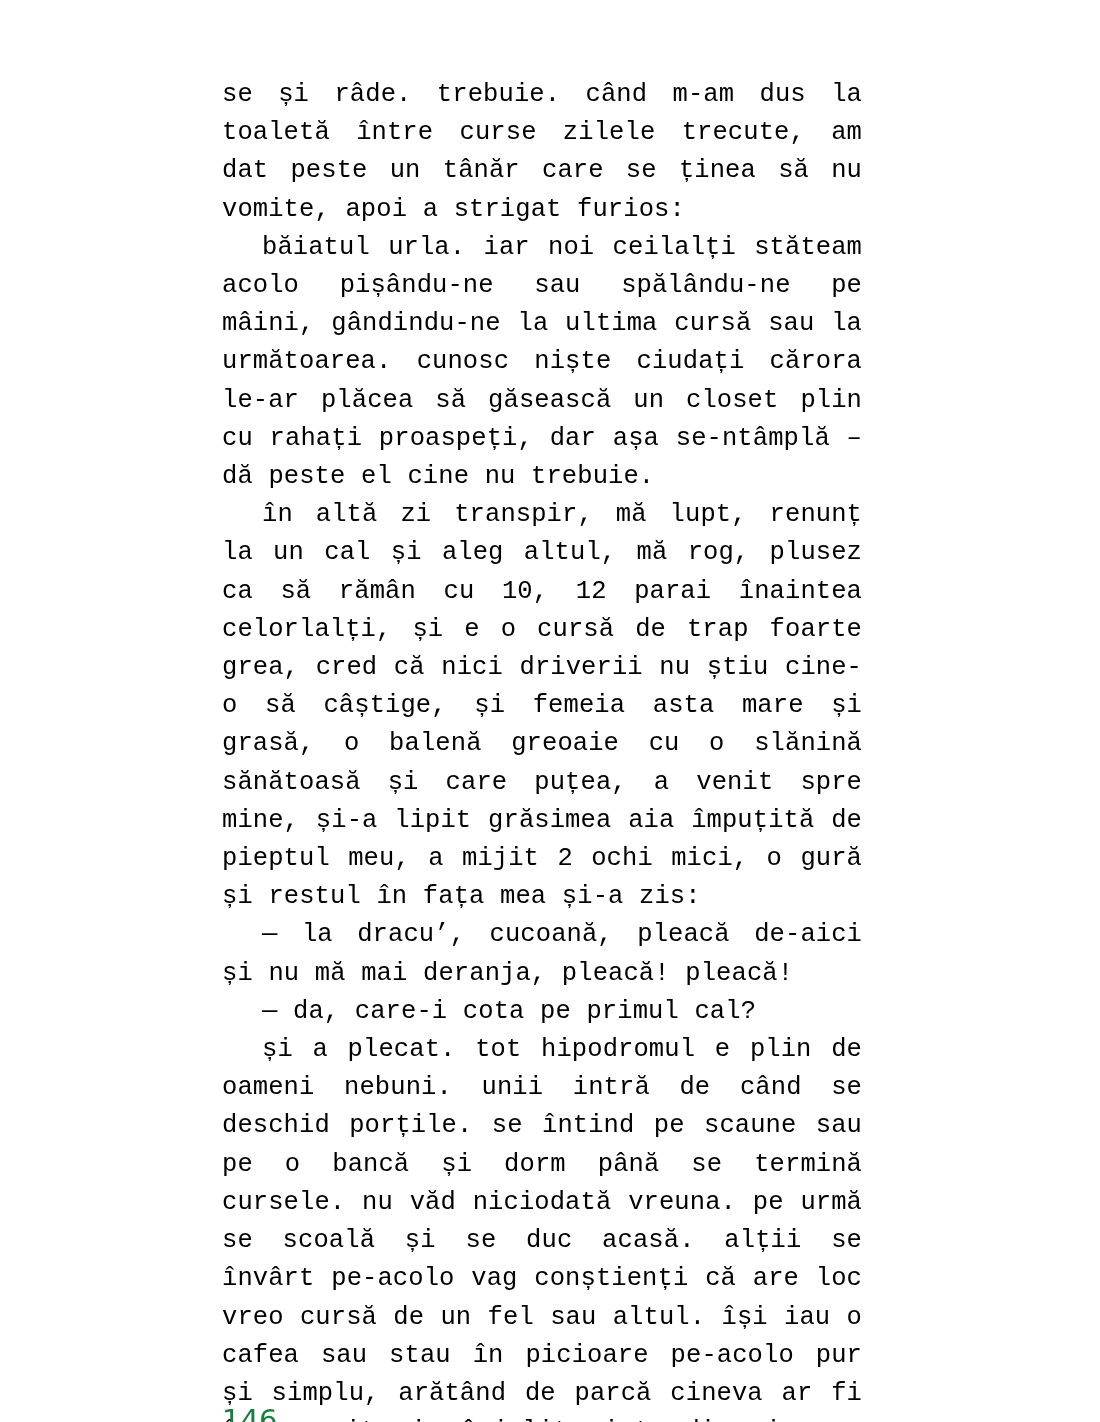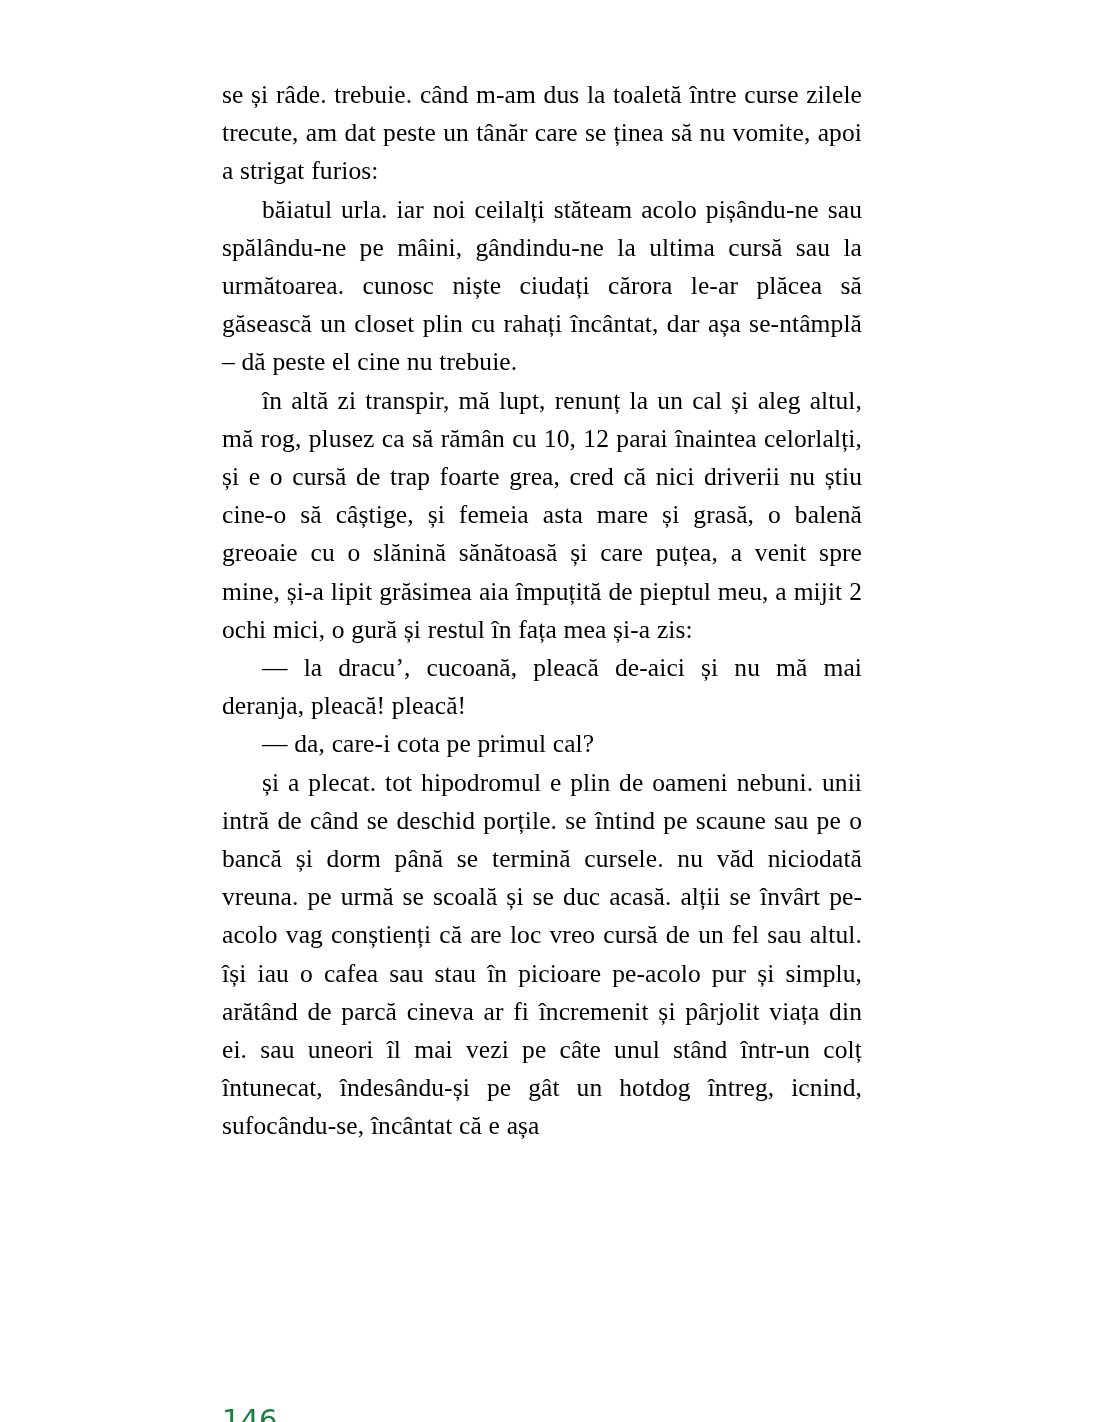--- a/index.html
+++ b/index.html
@@ -28,21 +28,21 @@
     left: 222px;
     top: 76px;
     width: 640px;
   }
   p.para {
     margin: 0;
     font-size: 25.5px;
     line-height: 38.2px;
     text-align: justify;
     text-justify: inter-word;
-    font-family: Liberation Serif, serif;
+    font-family: Liberation Mono, monospace;
     letter-spacing: 0.1px;
     word-spacing: 0.2px;
   }
   p.para + p.para {
     margin-top: 0;
   }
   p.indent {
     text-indent: 40px;
   }
   
@@ -58,21 +58,21 @@
     color: #15803d;
   }
 </style>
 </head>
 <body>
 
 <div class="page">
 
   <div class="text-column">
     <p class="para">se și râde. trebuie. când m-am dus la toaletă între curse zilele trecute, am dat peste un tânăr care se ținea să nu vomite, apoi a strigat furios:</p>
-    <p class="para indent">băiatul urla. iar noi ceilalți stăteam acolo pișându-ne sau spălându-ne pe mâini, gândindu-ne la ultima cursă sau la următoarea. cunosc niște ciudați cărora le-ar plăcea să găsească un closet plin cu rahați încântat, dar așa se-ntâmplă – dă peste el cine nu trebuie.</p>
+    <p class="para indent">băiatul urla. iar noi ceilalți stăteam acolo pișându-ne sau spălându-ne pe mâini, gândindu-ne la ultima cursă sau la următoarea. cunosc niște ciudați cărora le-ar plăcea să găsească un closet plin cu rahați proaspeți, dar așa se-ntâmplă – dă peste el cine nu trebuie.</p>
     <p class="para indent">în altă zi transpir, mă lupt, renunț la un cal și aleg altul, mă rog, plusez ca să rămân cu 10, 12 parai înaintea celorlalți, și e o cursă de trap foarte grea, cred că nici driverii nu știu cine-o să câștige, și femeia asta mare și grasă, o balenă greoaie cu o slănină sănătoasă și care puțea, a venit spre mine, și-a lipit grăsimea aia împuțită de pieptul meu, a mijit 2 ochi mici, o gură și restul în fața mea și-a zis:</p>
     <p class="para indent">— la dracu’, cucoană, pleacă de-aici și nu mă mai deranja, pleacă! pleacă!</p>
     <p class="para indent">— da, care-i cota pe primul cal?</p>
     <p class="para indent">și a plecat. tot hipodromul e plin de oameni nebuni. unii intră de când se deschid porțile. se întind pe scaune sau pe o bancă și dorm până se termină cursele. nu văd niciodată vreuna. pe urmă se scoală și se duc acasă. alții se învârt pe-acolo vag conștienți că are loc vreo cursă de un fel sau altul. își iau o cafea sau stau în picioare pe-acolo pur și simplu, arătând de parcă cineva ar fi încremenit și pârjolit viața din ei. sau uneori îl mai vezi pe câte unul stând într-un colț întunecat, îndesându-și pe gât un hotdog întreg, icnind, sufocându-se, încântat că e așa</p>
   </div>
 
   <div class="folio">146</div>
 
 </div>
 

